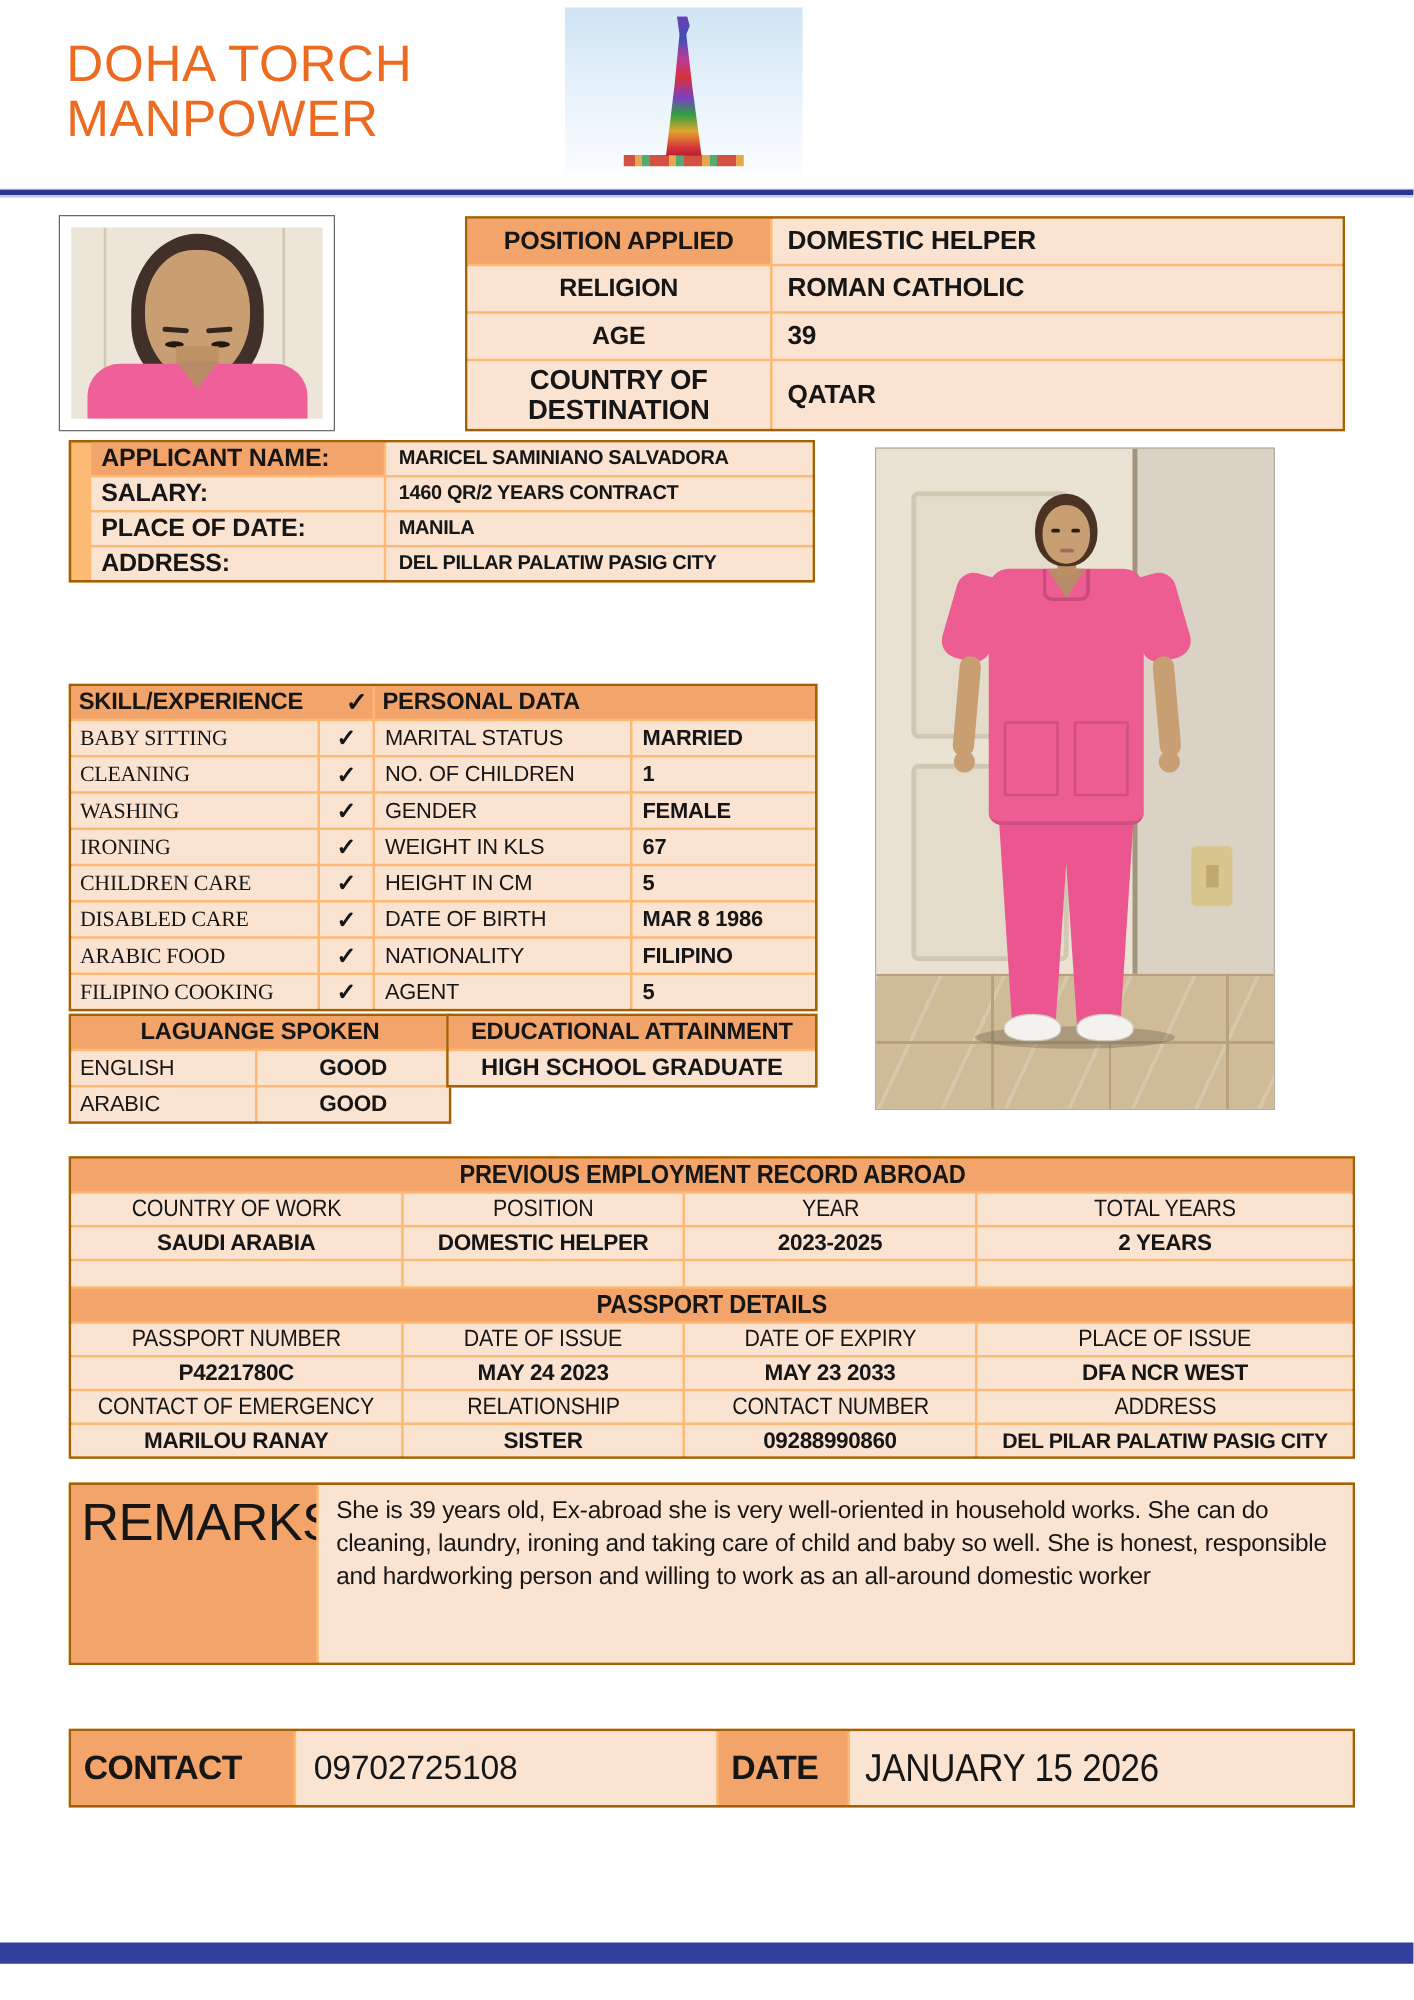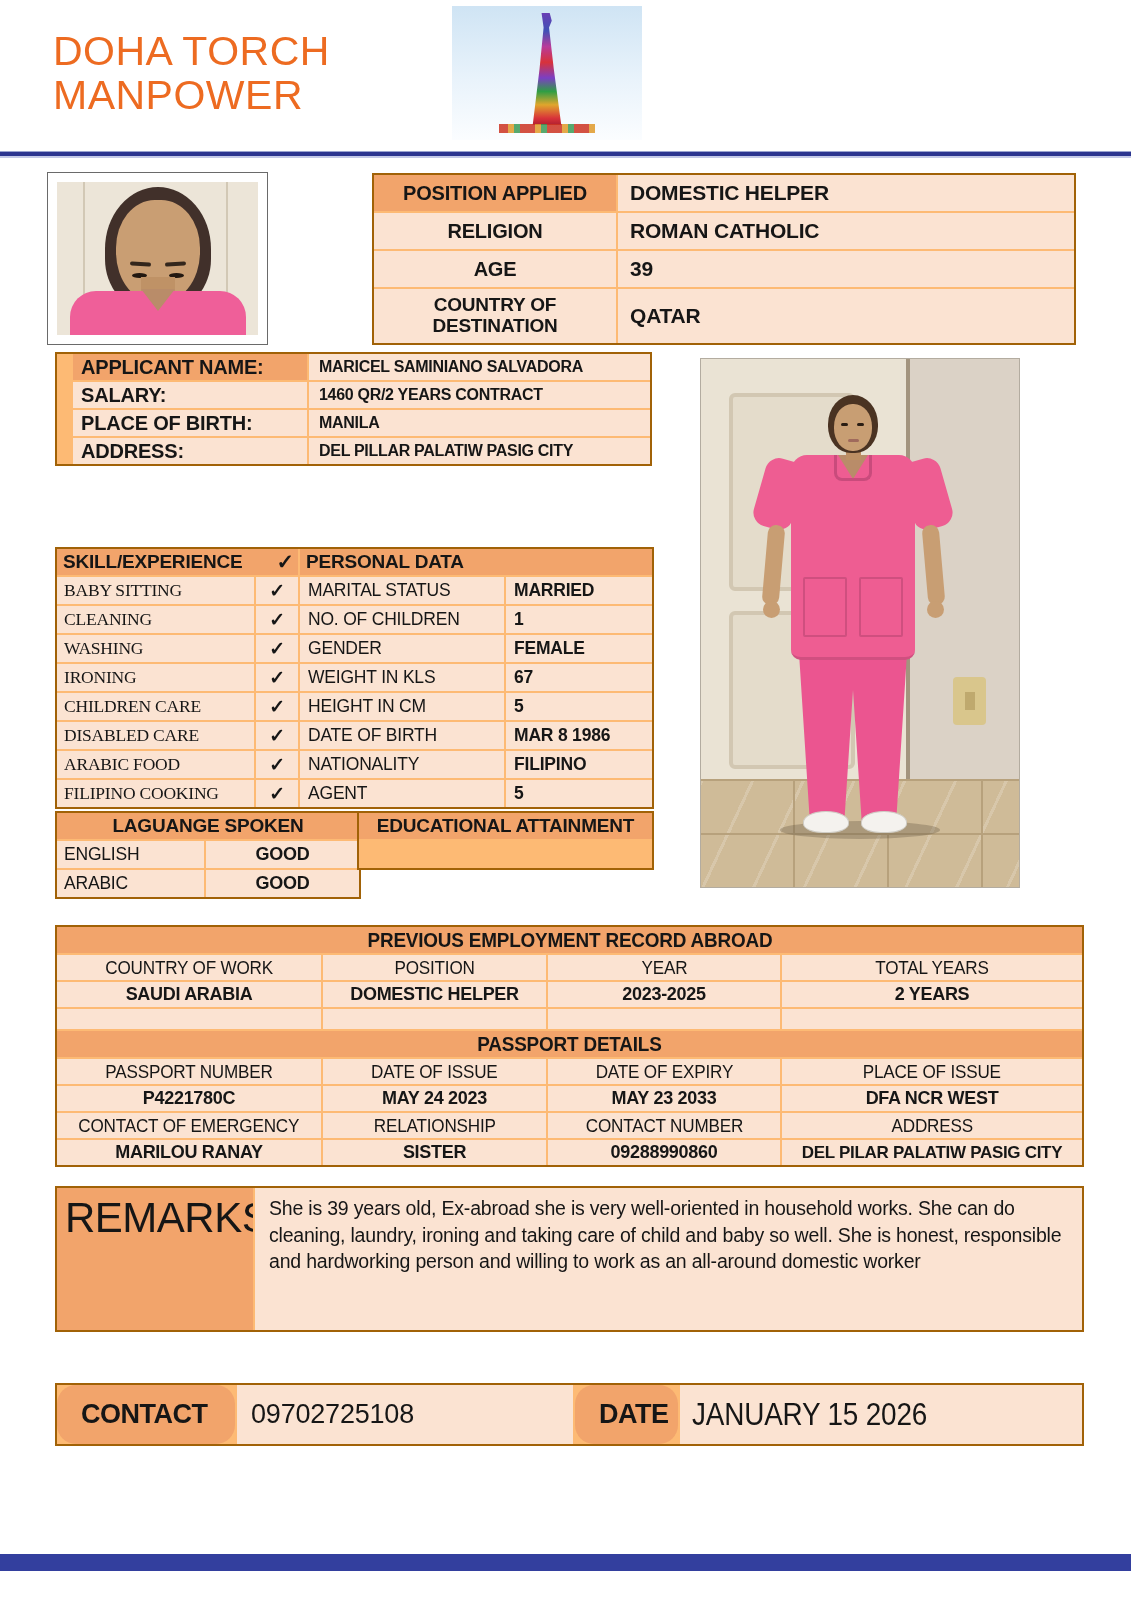--- a/index.html
+++ b/index.html
@@ -71,21 +71,21 @@
   .emp-table .dat{font-weight:700;font-size:18px;letter-spacing:-0.3px;}
 
   .remarks{left:55px;top:1186px;width:1025px;grid-template-columns:196px 1fr;grid-template-rows:142px;}
   .remarks .lab{font-weight:400;font-size:42px;align-items:flex-start;justify-content:flex-start;
                 padding:6px 0 0 8px;letter-spacing:-0.5px;}
   .remarks .txt{align-items:flex-start;justify-content:flex-start;text-align:left;
                 padding:7px 16px 0 14px;font-size:19.5px;line-height:1.36;letter-spacing:-0.2px;}
 
   .footer{left:55px;top:1383px;width:1025px;grid-template-columns:178px 336px 103px 1fr;
           grid-template-rows:59px;}
-  .footer .lab{font-weight:700;font-size:27px;justify-content:flex-start;padding-left:24px;letter-spacing:-0.5px;border-radius:19px;}
+  .footer .lab{font-weight:700;font-size:27px;justify-content:flex-start;padding-left:10px;letter-spacing:-0.5px;}
   .footer .val{font-size:27px;justify-content:flex-start;padding-left:14px;}
   .footer .val2{font-size:31px;justify-content:flex-start;padding-left:12px;}
 
   
   .headshot{position:absolute;left:47px;top:172px;width:221px;height:173px;background:#fff;
             border:1px solid #6a6a6a;box-sizing:border-box;padding:9px;}
   .hs{position:relative;width:100%;height:100%;background:#ece5d8;overflow:hidden;}
   .hs-line{position:absolute;top:0;width:2px;height:100%;background:#d2c8b5;}
   .hs-hair{position:absolute;left:50%;top:5px;transform:translateX(-50%);width:106px;height:124px;
            background:#41302a;border-radius:50% 50% 42% 42%;}
@@ -181,30 +181,30 @@
     </div>
   </div>
 
   <div class="tbl top-table">
     <div class="c or lab">POSITION APPLIED</div>
     <div class="c val">DOMESTIC HELPER</div>
     <div class="c lab">RELIGION</div>
     <div class="c val">ROMAN CATHOLIC</div>
     <div class="c lab">AGE</div>
     <div class="c val">39</div>
-    <div class="c lab" style="font-size:19px;padding:0 46px">COUNTRY OF DESTINATION</div>
+    <div class="c lab" style="font-size:22px;padding:0 46px">COUNTRY OF DESTINATION</div>
     <div class="c val">QATAR</div>
   </div>
 
   <div class="tbl app-table">
     <div class="c or lab">APPLICANT NAME:</div>
     <div class="c val">MARICEL SAMINIANO SALVADORA</div>
     <div class="c lab">SALARY:</div>
     <div class="c val">1460 QR/2 YEARS CONTRACT</div>
-    <div class="c lab">PLACE OF BIRTH:</div>
+    <div class="c lab">PLACE OF DATE:</div>
     <div class="c val">MANILA</div>
     <div class="c lab">ADDRESS:</div>
     <div class="c val">DEL PILLAR PALATIW PASIG CITY</div>
   </div>
 
   <div class="fb">
     <div class="fb-door">
       <div class="fb-panel fb-p1"></div>
       <div class="fb-panel fb-p2"></div>
     </div>
@@ -287,20 +287,21 @@
   <div class="tbl lang-table">
     <div class="c or hd sp2">LAGUANGE SPOKEN</div>
     <div class="c nm">ENGLISH</div>
     <div class="c lv">GOOD</div>
     <div class="c nm">ARABIC</div>
     <div class="c lv">GOOD</div>
   </div>
 
   <div class="tbl edu-table">
     <div class="c or hd">EDUCATIONAL ATTAINMENT</div>
+    <div class="c val">HIGH SCHOOL GRADUATE</div>
   </div>
 
   <div class="tbl emp-table">
     <div class="c or ttl sp4">
       <span class="cond">PREVIOUS EMPLOYMENT RECORD ABROAD</span>
     </div>
     <div class="c hdr">
         <span class="cond">COUNTRY OF WORK</span>
       </div>
     <div class="c hdr">

